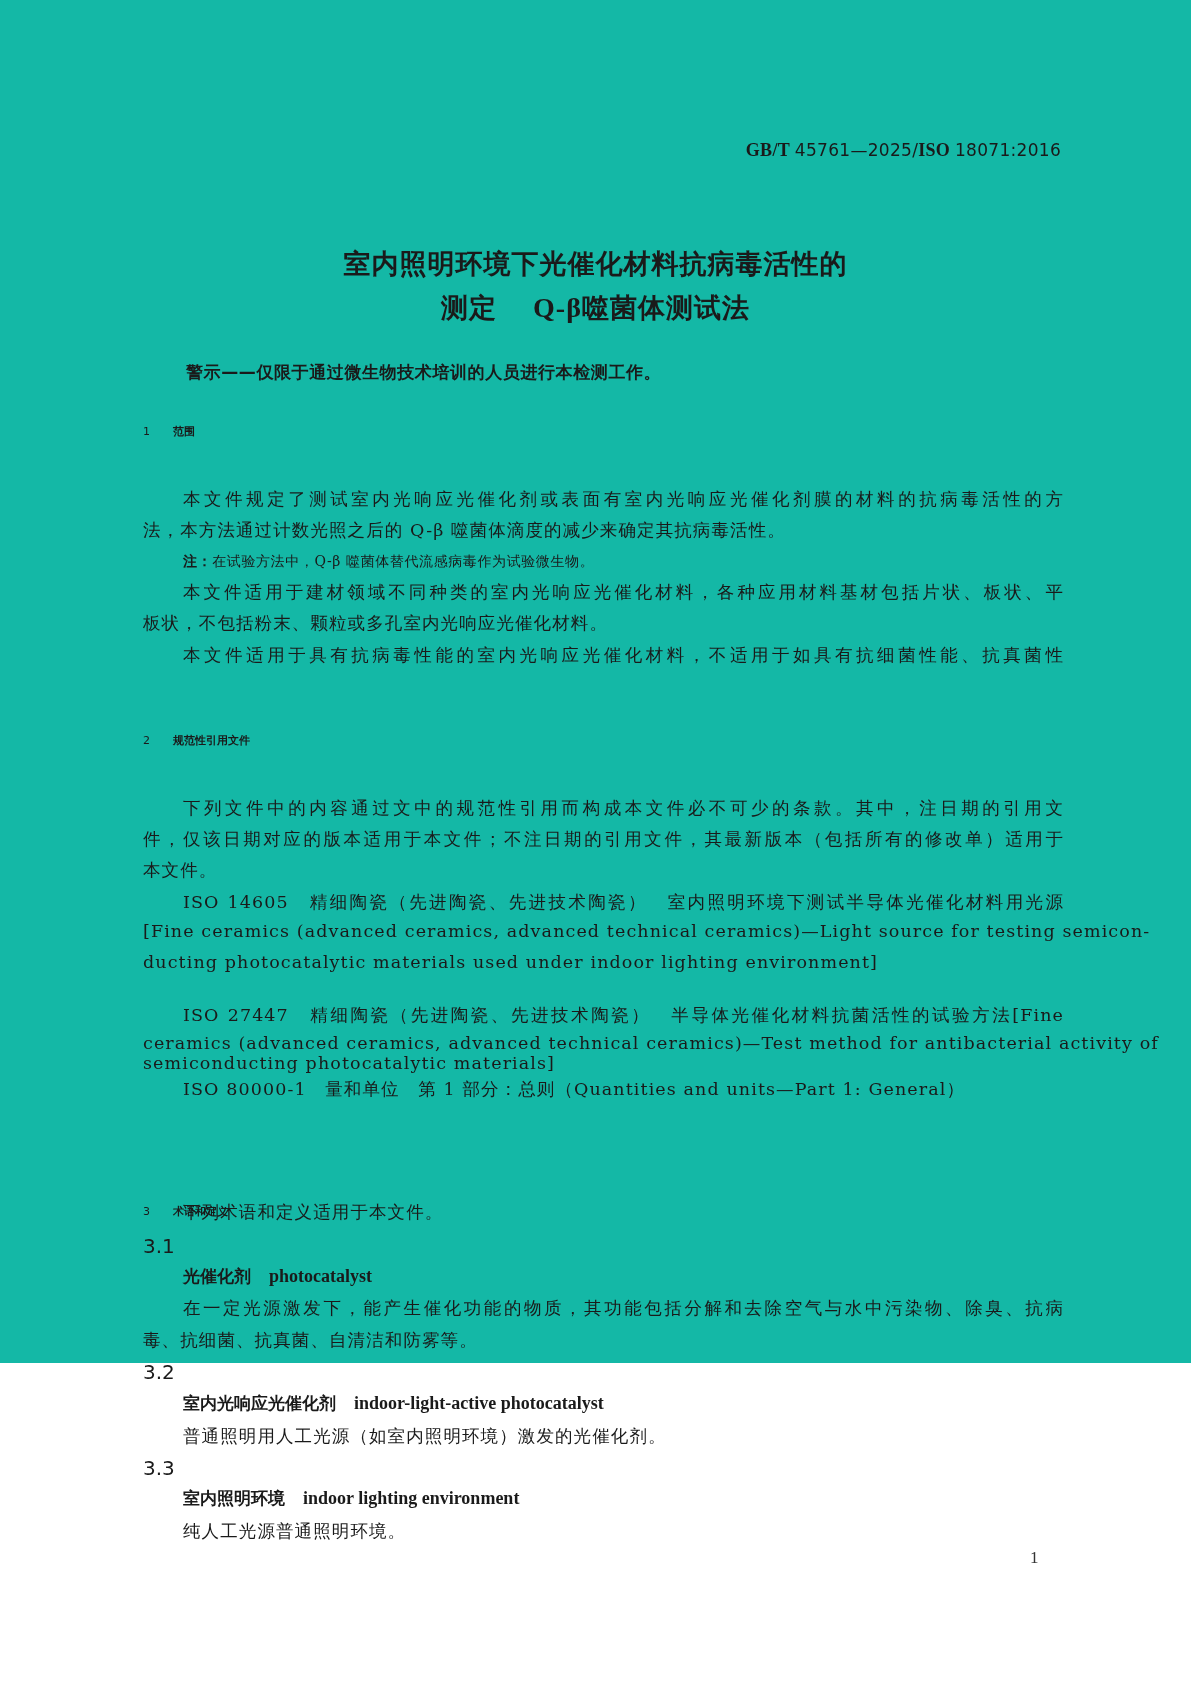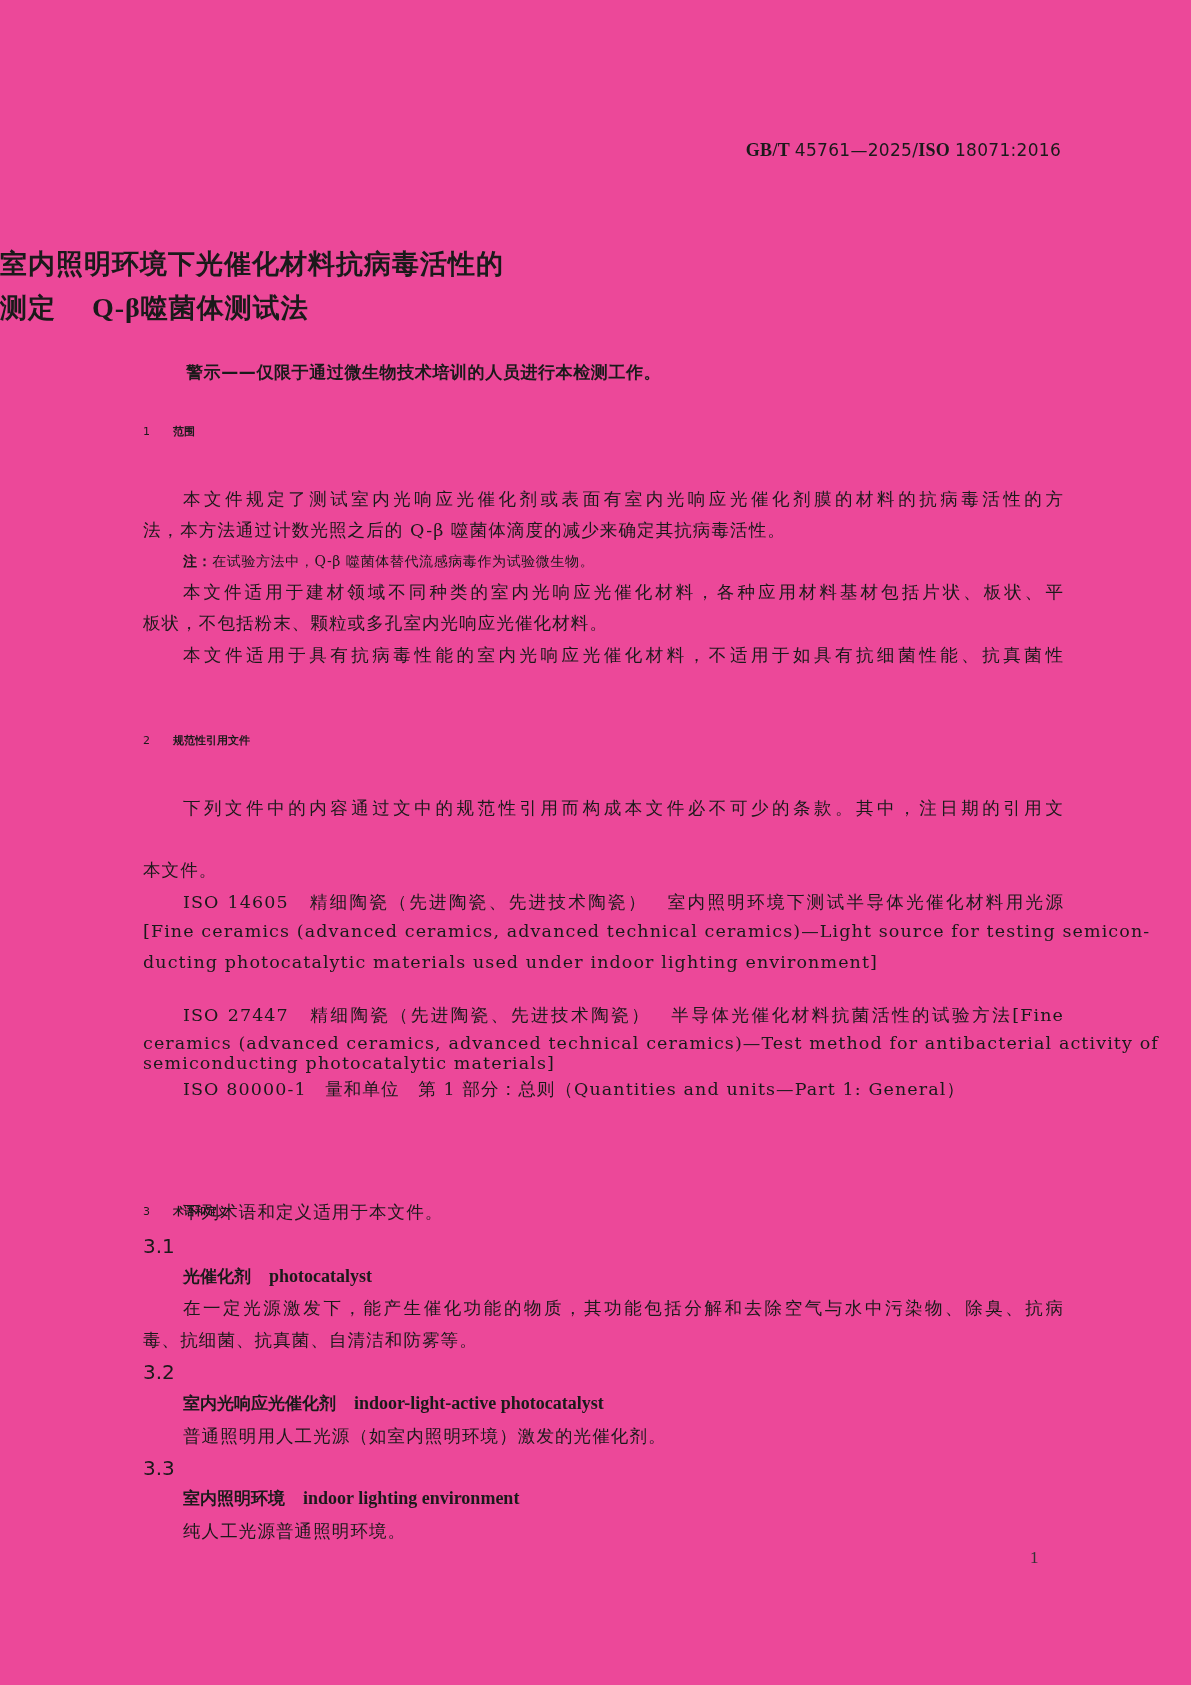--- a/index.html
+++ b/index.html
@@ -1,22 +1,22 @@
 <!DOCTYPE html>
 <html><head>
   <meta charset="utf-8">
   <style>
     html, body { margin: 0; padding: 0; background: #ffffff; }
     body { width: 1191px; height: 1685px; position: relative; overflow: hidden; color: #1a1a1a; }
-    .page { position: absolute; left: 0; top: 0; width: 1191px; height: 1685px; background: #ec4899; }
+    .page { position: absolute; left: 0; top: 0; width: 1191px; height: 1363px; background: #14b8a6; }
     .abs { position: absolute; white-space: nowrap; }
     .header-code { right: 130px; top: 140px; font-size: 18px; letter-spacing: 0.3px; }
     .header-code b { font-family: "Liberation Serif", serif; font-weight: bold; }
     .header-code span.n { font-family: "DejaVu Sans", sans-serif; font-size: 17px; }
-    .title { left: 0; width: 1191px; font-family: "DejaVu Sans", sans-serif; font-size: 27px; font-weight: bold; letter-spacing: 1px; }
+    .title { left: 0; width: 1191px; text-align: center; font-family: "DejaVu Sans", sans-serif; font-size: 27px; font-weight: bold; letter-spacing: 1px; }
     .title .lat { font-family: "Liberation Serif", serif; font-weight: bold; font-size: 28px; margin-top: 28px; }
     .warning { left: 186px; top: 361px; font-family: "DejaVu Sans", sans-serif; font-weight: bold; font-size: 17px; letter-spacing: 0.6px; }
     .h1 { left: 143px; font-family: "DejaVu Sans", sans-serif; font-weight: bold; font-size: 11px; }
     .h1 .num { display: inline-block; width: 30px; font-weight: normal; }
     .line { position: absolute; left: 143px; width: 921px; font-family: "DejaVu Serif", "Liberation Serif", serif; font-size: 17.5px; white-space: nowrap; letter-spacing: 1.1px; text-align: justify; text-align-last: justify; }
     .line.last { text-align-last: left; }
     .line.ind { left: 183px; width: 881px; }
     .note { left: 183px; font-family: "DejaVu Serif", serif; font-size: 14px; letter-spacing: 0.6px; }
     .note b { font-family: "DejaVu Sans", sans-serif; font-weight: bold; }
     .termno { left: 143px; font-family: "DejaVu Sans", sans-serif; font-size: 20px; }
@@ -51,20 +51,21 @@
     <b>注：</b><span>在试验方法中，Q-β 噬菌体替代流感病毒作为试验微生物。</span>
   </div>
   <div class="line ind" style="top:580px;">本文件适用于建材领域不同种类的室内光响应光催化材料，各种应用材料基材包括片状、板状、平</div>
   <div class="line last" style="top:611px;">板状，不包括粉末、颗粒或多孔室内光响应光催化材料。</div>
   <div class="line ind" style="top:643px;">本文件适用于具有抗病毒性能的室内光响应光催化材料，不适用于如具有抗细菌性能、抗真菌性</div>
 
   <div class="abs h1" style="top:733px;">
     <span class="num">2</span><span>规范性引用文件</span>
   </div>
   <div class="line ind" style="top:796px;">下列文件中的内容通过文中的规范性引用而构成本文件必不可少的条款。其中，注日期的引用文</div>
+  <div class="line" style="top:827px;">件，仅该日期对应的版本适用于本文件；不注日期的引用文件，其最新版本（包括所有的修改单）适用于</div>
   <div class="line last" style="top:858px;">本文件。</div>
 
   <div class="line ind" style="top:890px;">ISO 14605　精细陶瓷（先进陶瓷、先进技术陶瓷）　室内照明环境下测试半导体光催化材料用光源</div>
   <div class="line" style="top:921px;">[Fine ceramics (advanced ceramics, advanced technical ceramics)—Light source for testing semicon-</div>
   <div class="line last" style="top:952px;">ducting photocatalytic materials used under indoor lighting environment]</div>
 
   <div class="line ind" style="top:983px;margin-top:20px;">ISO 27447　精细陶瓷（先进陶瓷、先进技术陶瓷）　半导体光催化材料抗菌活性的试验方法[Fine</div>
   <div class="line" style="top:1014px;margin-top:19px;">ceramics (advanced ceramics, advanced technical ceramics)—Test method for antibacterial activity of</div>
   <div class="line last" style="top:1045px;margin-top:8px;">semiconducting photocatalytic materials]</div>
 

